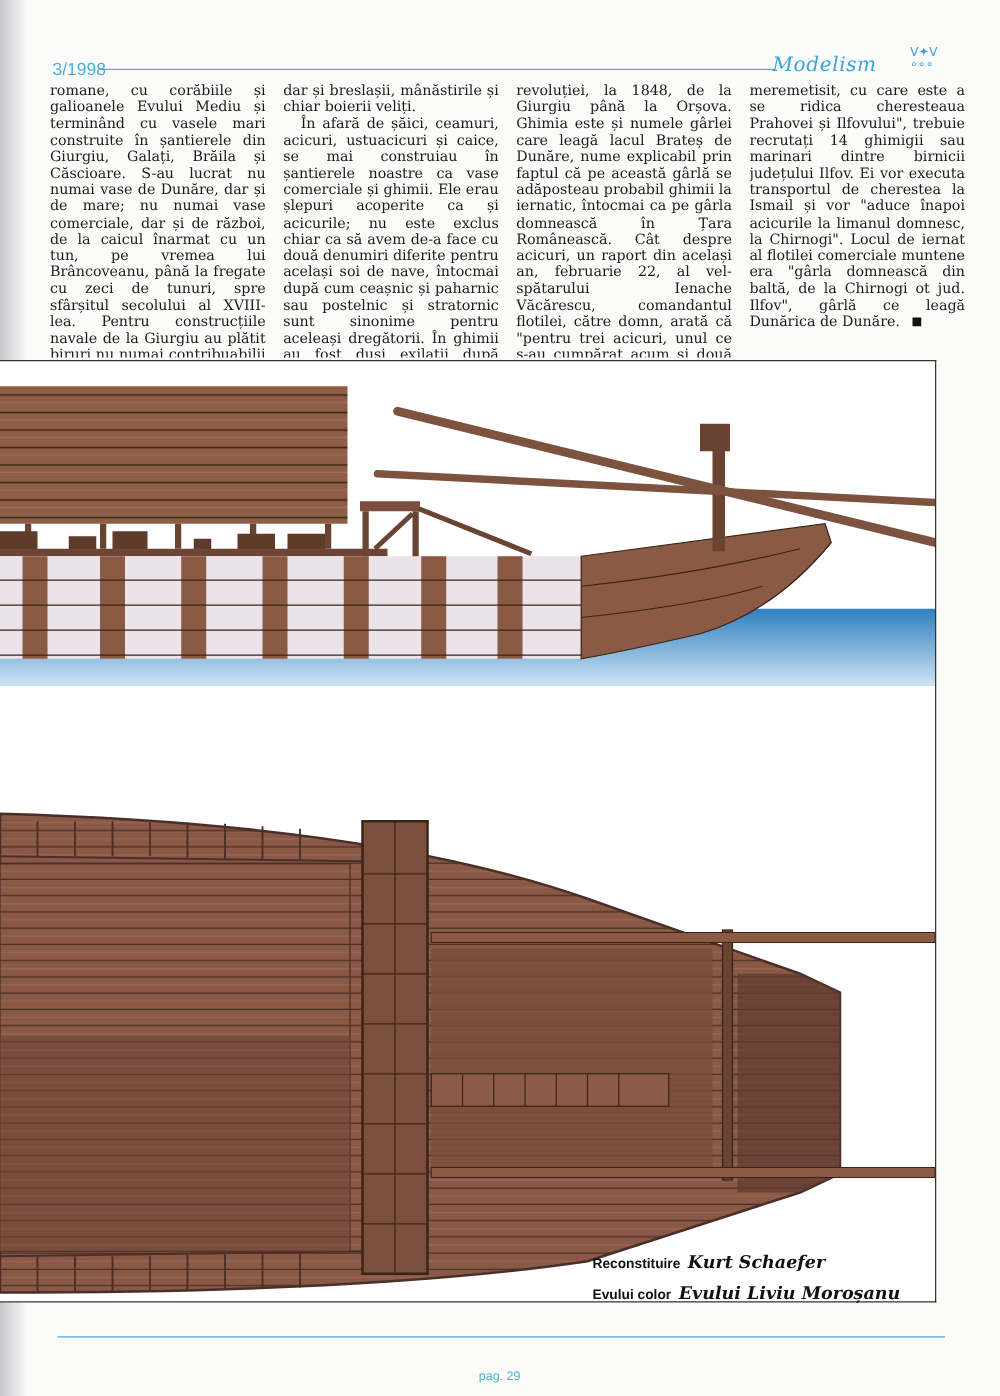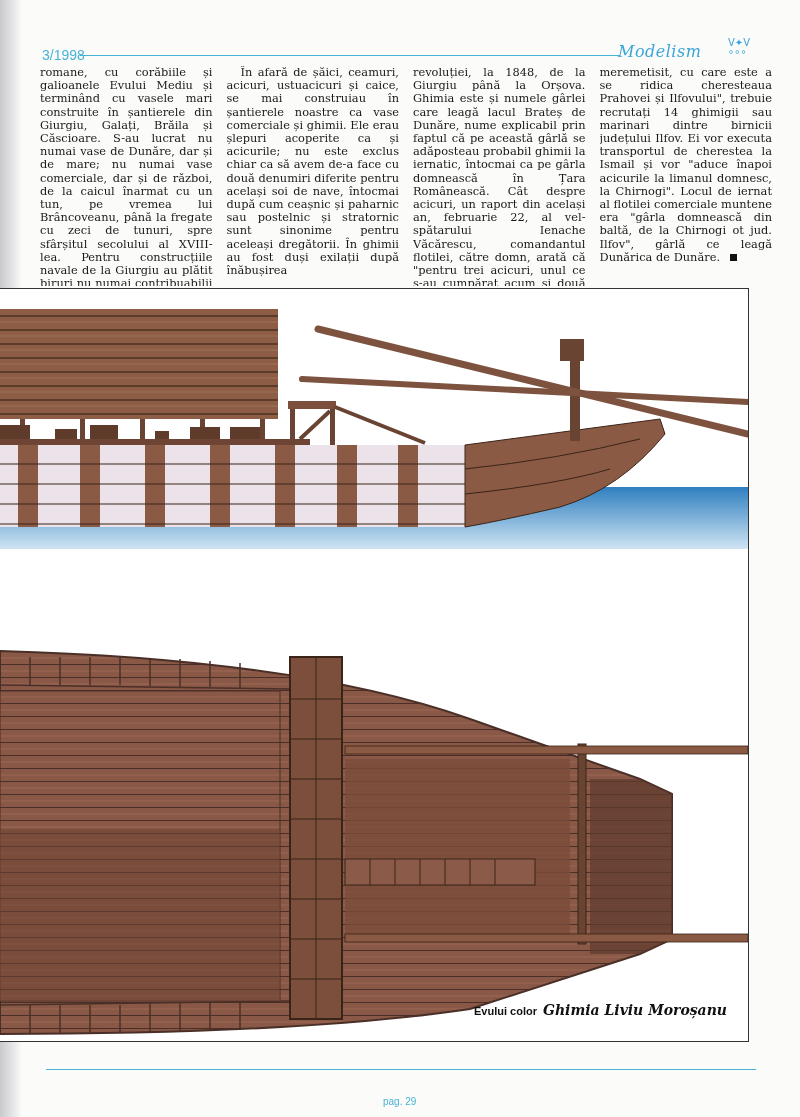--- a/index.html
+++ b/index.html
@@ -69,20 +69,21 @@
 <div class="issue-label">3/1998</div>
 <div class="header-rule"></div>
 <div class="mag-logo">Modelism</div>
 <div class="mag-logo-doodle">V✦V<br>∘∘∘</div>
 
 <div class="columns">
   <div class="col">
     <p>romane, cu corăbiile și galioanele Evului Mediu și terminând cu vasele mari construite în șantierele din Giurgiu, Galați, Brăila și Căscioare. S-au lucrat nu numai vase de Dunăre, dar și de mare; nu numai vase comerciale, dar și de război, de la caicul înarmat cu un tun, pe vremea lui Brâncoveanu, până la fregate cu zeci de tunuri, spre sfârșitul secolului al XVIII-lea. Pentru construcțiile navale de la Giurgiu au plătit biruri nu numai contribuabilii de rând,</p>
   </div>
   <div class="col">
+    <p>dar și breslașii, mânăstirile și chiar boierii veliți.</p>
     <p class="indent">În afară de șăici, ceamuri, acicuri, ustuacicuri și caice, se mai construiau în șantierele noastre ca vase comerciale și ghimii. Ele erau șlepuri acoperite ca și acicurile; nu este exclus chiar ca să avem de-a face cu două denumiri diferite pentru același soi de nave, întocmai după cum ceașnic și paharnic sau postelnic și stratornic sunt sinonime pentru aceleași dregătorii. În ghimii au fost duși exilații după înăbușirea</p>
   </div>
   <div class="col">
     <p>revoluției, la 1848, de la Giurgiu până la Orșova. Ghimia este și numele gârlei care leagă lacul Brateș de Dunăre, nume explicabil prin faptul că pe această gârlă se adăposteau probabil ghimii la iernatic, întocmai ca pe gârla domnească în Țara Românească. Cât despre acicuri, un raport din același an, februarie 22, al vel-spătarului Ienache Văcărescu, comandantul flotilei, către domn, arată că "pentru trei acicuri, unul ce s-au cumpărat acum și două din cele vechi ce s-au</p>
   </div>
   <div class="col">
     <p><span>meremetisit, cu care este a se ridica cheresteaua Prahovei și Ilfovului", trebuie recrutați 14 ghimigii sau marinari dintre birnicii județului Ilfov. Ei vor executa transportul de cherestea la Ismail și vor "aduce înapoi acicurile la limanul domnesc, la Chirnogi". Locul de iernat al flotilei comerciale muntene era "gârla domnească din baltă, de la Chirnogi ot jud. Ilfov", gârlă ce leagă Dunărica de Dunăre.</span><span class="end-mark"></span></p>
   </div>
 </div>
 
@@ -220,18 +221,21 @@
 
     <rect x="578" y="105" width="8" height="200" fill="#6a4433" stroke="#3a2418" stroke-width="1"></rect>
 
     <rect x="345" y="107" width="403" height="8" fill="#8a5a44" stroke="#3a2418" stroke-width="0.8"></rect>
     <rect x="345" y="295" width="403" height="8" fill="#8a5a44" stroke="#3a2418" stroke-width="0.8"></rect>
   </svg>
 </div>
 
 <div class="credits">
   <div>
-    <span>Evului color</span><span class="sig">Ghimia Liviu Moroșanu</span>
+    <span>Reconstituire</span><span class="sig">Kurt Schaefer</span>
+  </div>
+  <div>
+    <span>Evului color</span><span class="sig">Evului Liviu Moroșanu</span>
   </div>
 </div>
 
 <div class="footer-rule"></div>
 <div class="page-num">pag. 29</div>
 
 </body></html>

